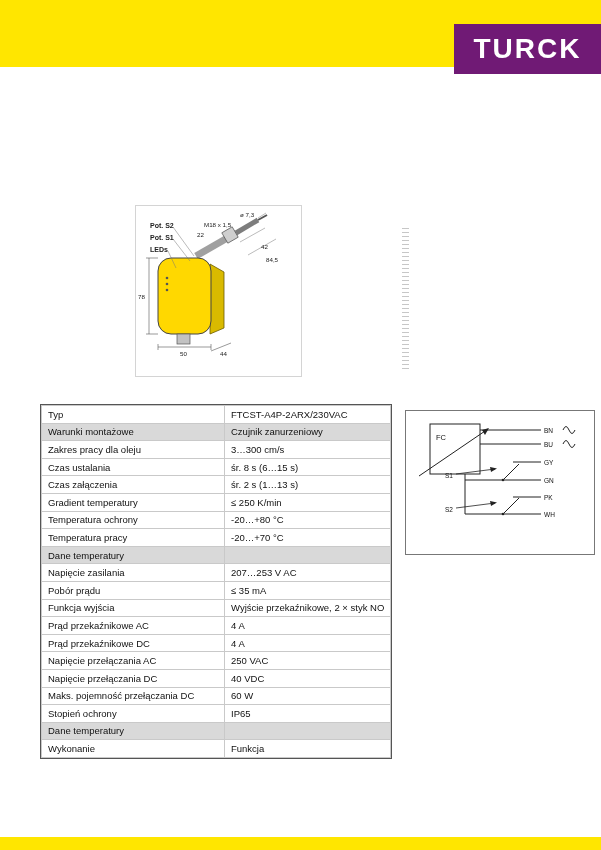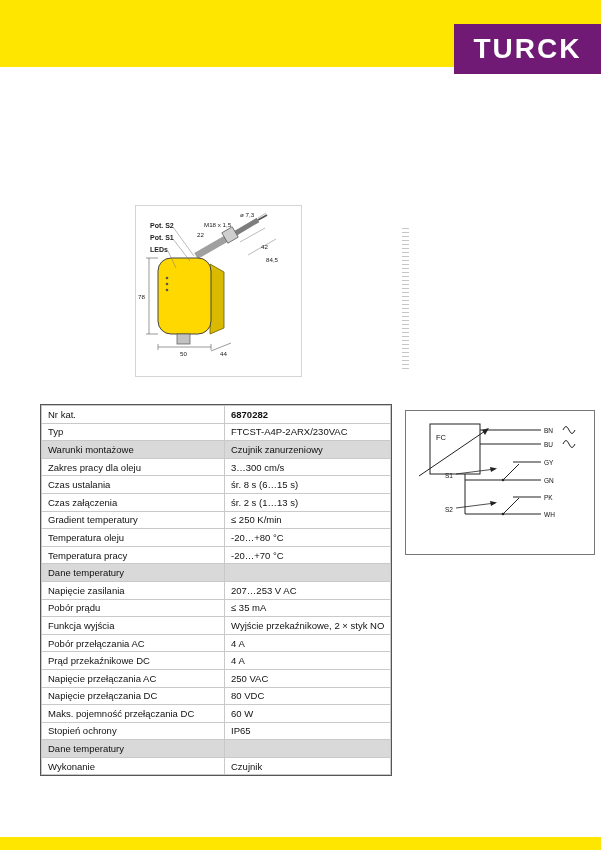--- a/index.html
+++ b/index.html
@@ -98,24 +98,20 @@
       <text x="84" y="150" font-size="6.2">44</text>
     </svg>
   </div>
 
   <div class="fineprint"></div>
 
   <div class="table-wrap">
     <table class="spec">
       <tbody>
           <tr>
-            <td>Nr kat.</td>
-            <td class="bold">6870282</td>
-          </tr>
-          <tr>
             <td>Typ</td>
             <td>FTCST-A4P-2ARX/230VAC</td>
           </tr>
           <tr class="section">
             <td>Warunki montażowe</td>
             <td>Czujnik zanurzeniowy</td>
           </tr>
           <tr>
             <td>Zakres pracy dla oleju</td>
             <td>3…300  cm/s</td>
@@ -126,21 +122,21 @@
           </tr>
           <tr>
             <td>Czas załączenia</td>
             <td>śr. 2 s (1…13 s)</td>
           </tr>
           <tr>
             <td>Gradient temperatury</td>
             <td>≤ 250 K/min</td>
           </tr>
           <tr>
-            <td>Temperatura oleju</td>
+            <td>Temperatura ochrony</td>
             <td>-20…+80  °C</td>
           </tr>
           <tr>
             <td>Temperatura pracy</td>
             <td>-20…+70  °C</td>
           </tr>
           <tr class="section">
             <td>Dane temperatury</td>
             <td></td>
           </tr>
@@ -150,50 +146,50 @@
           </tr>
           <tr>
             <td>Pobór prądu</td>
             <td>≤ 35 mA</td>
           </tr>
           <tr>
             <td>Funkcja wyjścia</td>
             <td>Wyjście przekaźnikowe, 2 × styk NO</td>
           </tr>
           <tr>
-            <td>Pobór przełączania AC</td>
+            <td>Prąd przekaźnikowe AC</td>
             <td>4 A</td>
           </tr>
           <tr>
             <td>Prąd przekaźnikowe DC</td>
             <td>4 A</td>
           </tr>
           <tr>
             <td>Napięcie przełączania AC</td>
             <td>250 VAC</td>
           </tr>
           <tr>
             <td>Napięcie przełączania DC</td>
-            <td>80 VDC</td>
+            <td>40 VDC</td>
           </tr>
           <tr>
             <td>Maks. pojemność przełączania DC</td>
             <td>60 W</td>
           </tr>
           <tr>
             <td>Stopień ochrony</td>
             <td>IP65</td>
           </tr>
           <tr class="section">
             <td>Dane temperatury</td>
             <td></td>
           </tr>
           <tr>
             <td>Wykonanie</td>
-            <td>Czujnik</td>
+            <td>Funkcja</td>
           </tr>
         </tbody>
     </table>
   </div>
 
   <div class="wiring-box">
     <svg viewBox="0 0 190 145" width="190" height="145">
       <rect x="0.5" y="0.5" width="189" height="144" fill="#fff" stroke="#777"></rect>
 
       <rect x="25" y="14" width="50" height="50" fill="none" stroke="#222"></rect>

